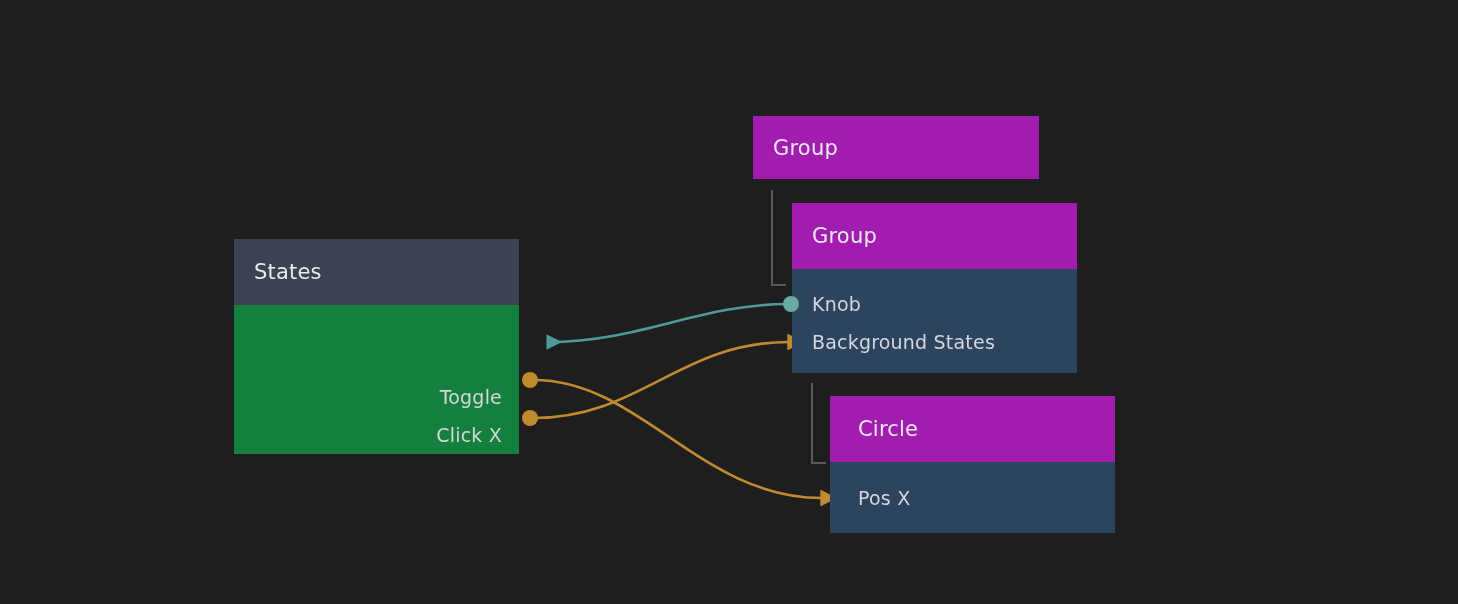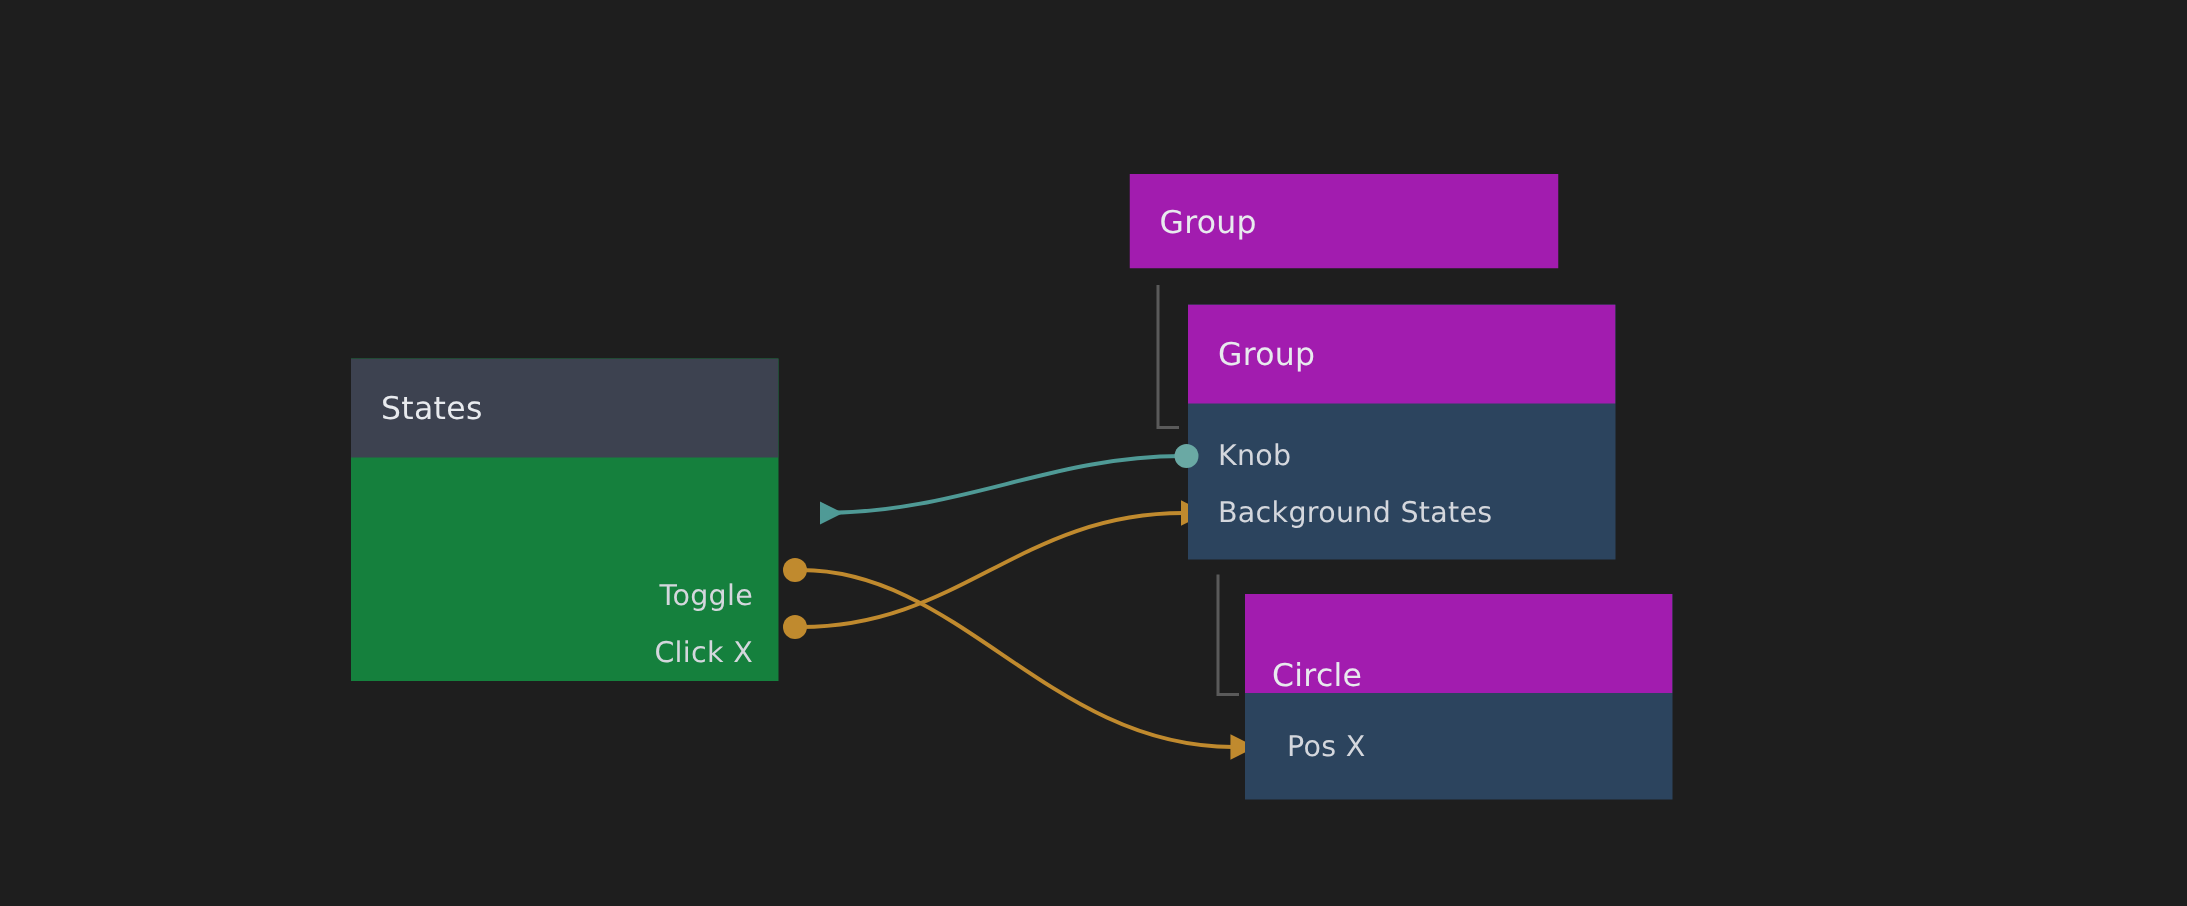--- a/index.html
+++ b/index.html
@@ -119,22 +119,21 @@
   }
 
   .node-circle {
     left: 830px;
     top: 396px;
     width: 285px;
     height: 137px;
   }
   .node-circle .node-header {
     height: 66px;
-    padding-left: 18px;
-    align-items: flex-end;
+    padding-left: 28px;
   }
   .node-circle .node-body {
     height: 71px;
   }
   .node-circle .port-row {
     left: 28px;
   }
 </style>
 </head>
 <body style="background: rgb(30, 30, 30);">

